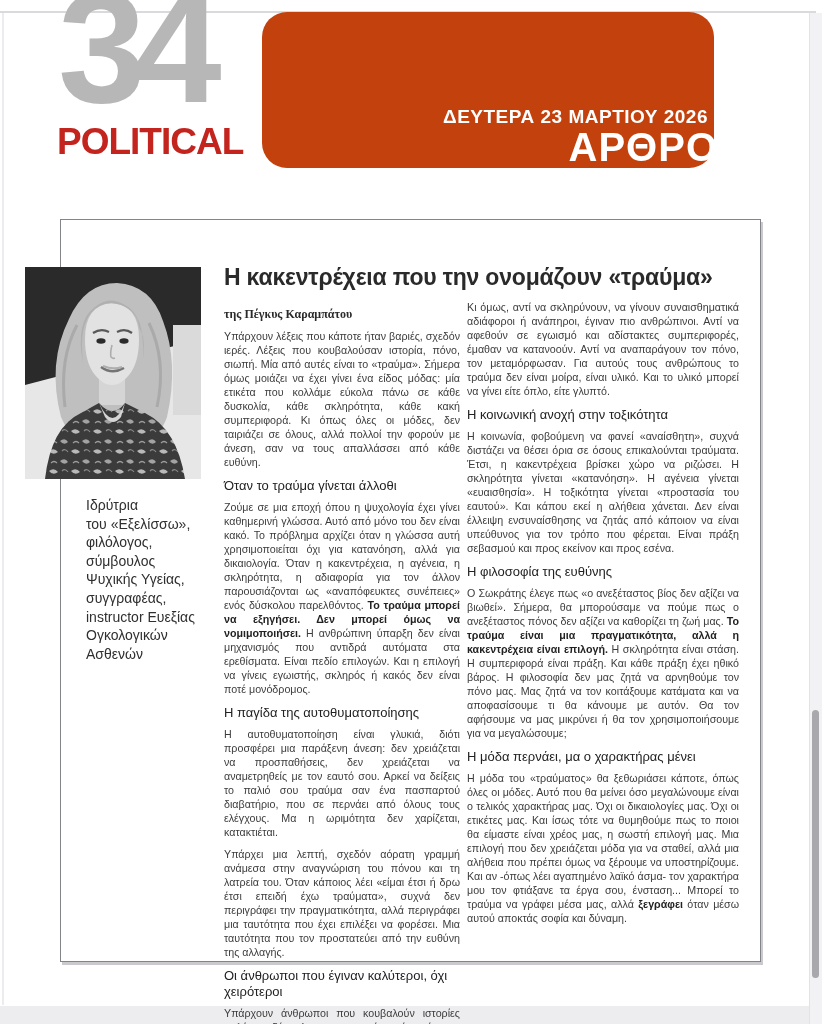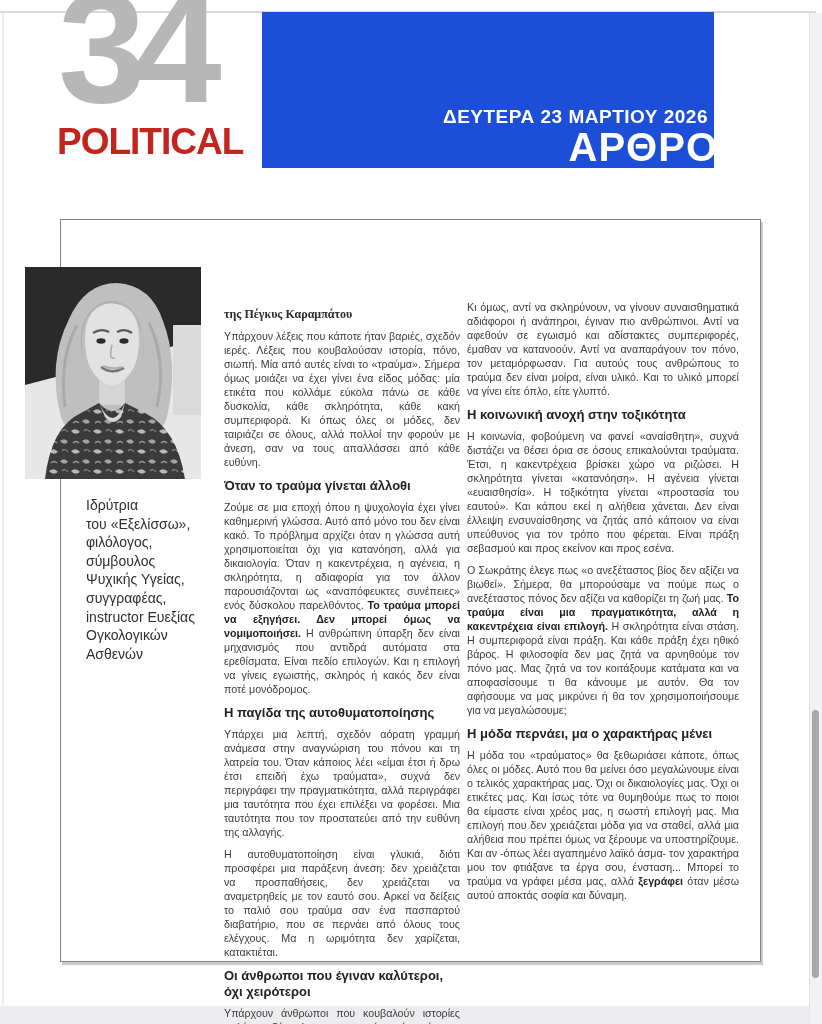--- a/index.html
+++ b/index.html
@@ -65,37 +65,37 @@
     position:absolute;left:224px;top:264px;width:510px;margin:0;
     font-size:23px;font-weight:700;color:#2a2a2a;letter-spacing:-.2px;line-height:1.15;
   }
 
   .col{position:absolute;font-size:10.7px;line-height:14px;color:#3c3c3c;}
   .col-left{left:224px;top:307px;width:236px;}
   .col-right{left:467px;top:300px;width:272px;}
   .byline{font-size:12px;font-weight:700;color:#2a2a2a;margin:0 0 13px 0;font-family:Liberation Serif, serif;}
   .col p{margin:0 0 8px 0;text-align:justify;}
   .col h4{
-    margin:9px 0 6px 0;font-size:13px;line-height:16px;font-weight:700;color:#222222;
+    margin:9px 0 6px 0;font-size:13px;line-height:16px;font-weight:400;color:#222222;
     text-align:left;
   }
   .col .b{font-weight:700;color:#222222;}
 </style>
 </head>
 <body>
 
 <div class="screen">
 
   <div class="top-edge-line"></div>
   <div class="left-edge-line"></div>
   <div class="bottom-strip"></div>
 
   <div class="logo-number">34</div>
   <div class="logo-text">POLITICAL</div>
-  <div class="banner" style="background:#1d4ed8;">
+  <div class="banner" style="background:#c2410c;border-radius:25px;">
     <div class="banner-date">ΔΕΥΤΕΡΑ 23 ΜΑΡΤΙΟΥ 2026</div>
     <div class="banner-title">ΑΡΘΡΟ</div>
   </div>
 
   <div class="article-box"></div>
 
   <svg class="author-photo" viewBox="0 0 176 212" xmlns="http://www.w3.org/2000/svg">
     <defs>
       <pattern id="blouse" width="22" height="20" patternUnits="userSpaceOnUse">
         <rect width="22" height="20" fill="#3b3b3b"></rect>
@@ -141,37 +141,39 @@
   <div class="photo-caption">Ιδρύτρια
 του «Εξελίσσω»,
 φιλόλογος,
 σύμβουλος
 Ψυχικής Υγείας,
 συγγραφέας,
 instructor Ευεξίας
 Ογκολογικών
 Ασθενών</div>
 
+  <h1 class="article-title">Η κακεντρέχεια που την ονομάζουν «τραύμα»</h1>
 
   <div class="col col-left">
     <p class="byline">της Πέγκυς Καραμπάτου</p>
     <p>Υπάρχουν λέξεις που κάποτε ήταν βαριές, σχεδόν ιερές. Λέξεις που κουβαλούσαν ιστορία, πόνο, σιωπή. Μία από αυτές είναι το «τραύμα». Σήμερα όμως μοιάζει να έχει γίνει ένα είδος μόδας: μία ετικέτα που κολλάμε εύκολα πάνω σε κάθε δυσκολία, κάθε σκληρότητα, κάθε κακή συμπεριφορά. Κι όπως όλες οι μόδες, δεν ταιριάζει σε όλους, αλλά πολλοί την φορούν με άνεση, σαν να τους απαλλάσσει από κάθε ευθύνη.</p>
     <h4>Όταν το τραύμα γίνεται άλλοθι</h4>
     <p><span>Ζούμε σε μια εποχή όπου η ψυχολογία έχει γίνει καθημερινή γλώσσα. Αυτό από μόνο του δεν είναι κακό. Το πρόβλημα αρχίζει όταν η γλώσσα αυτή χρησιμοποιείται όχι για κατανόηση, αλλά για δικαιολογία. Όταν η κακεντρέχεια, η αγένεια, η σκληρότητα, η αδιαφορία για τον άλλον παρουσιάζονται ως «αναπόφευκτες συνέπειες» ενός δύσκολου παρελθόντος. </span><span class="b">Το τραύμα μπορεί να εξηγήσει. Δεν μπορεί όμως να νομιμοποιήσει.</span><span> Η ανθρώπινη ύπαρξη δεν είναι μηχανισμός που αντιδρά αυτόματα στα ερεθίσματα. Είναι πεδίο επιλογών. Και η επιλογή να γίνεις εγωιστής, σκληρός ή κακός δεν είναι ποτέ μονόδρομος.</span></p>
     <h4>Η παγίδα της αυτοθυματοποίησης</h4>
+    <p>Η αυτοθυματοποίηση είναι γλυκιά, διότι προσφέρει μια παράξενη άνεση: δεν χρειάζεται να προσπαθήσεις, δεν χρειάζεται να αναμετρηθείς με τον εαυτό σου. Αρκεί να δείξεις το παλιό σου τραύμα σαν ένα πασπαρτού διαβατήριο, που σε περνάει από όλους τους ελέγχους. Μα η ωριμότητα δεν χαρίζεται, κατακτιέται.</p>
     <p>Υπάρχει μια λεπτή, σχεδόν αόρατη γραμμή ανάμεσα στην αναγνώριση του πόνου και τη λατρεία του. Όταν κάποιος λέει «είμαι έτσι ή δρω έτσι επειδή έχω τραύματα», συχνά δεν περιγράφει την πραγματικότητα, αλλά περιγράφει μια ταυτότητα που έχει επιλέξει να φορέσει. Μια ταυτότητα που τον προστατεύει από την ευθύνη της αλλαγής.</p>
-    <p>Η αυτοθυματοποίηση είναι γλυκιά, διότι προσφέρει μια παράξενη άνεση: δεν χρειάζεται να προσπαθήσεις, δεν χρειάζεται να αναμετρηθείς με τον εαυτό σου. Αρκεί να δείξεις το παλιό σου τραύμα σαν ένα πασπαρτού διαβατήριο, που σε περνάει από όλους τους ελέγχους. Μα η ωριμότητα δεν χαρίζεται, κατακτιέται.</p>
     <h4>Οι άνθρωποι που έγιναν καλύτεροι, όχι χειρότεροι</h4>
     <p>Υπάρχουν άνθρωποι που κουβαλούν ιστορίες πολύ πιο δύσκολες και σκοτεινές από αυτές που φανταζόμαστε.</p>
   </div>
 
   <div class="col col-right">
     <p>Κι όμως, αντί να σκληρύνουν, να γίνουν συναισθηματικά αδιάφοροι ή ανάπηροι, έγιναν πιο ανθρώπινοι. Αντί να αφεθούν σε εγωισμό και αδίστακτες συμπεριφορές, έμαθαν να κατανοούν. Αντί να αναπαράγουν τον πόνο, τον μεταμόρφωσαν. Για αυτούς τους ανθρώπους το τραύμα δεν είναι μοίρα, είναι υλικό. Και το υλικό μπορεί να γίνει είτε όπλο, είτε γλυπτό.</p>
     <h4>Η κοινωνική ανοχή στην τοξικότητα</h4>
     <p>Η κοινωνία, φοβούμενη να φανεί «αναίσθητη», συχνά διστάζει να θέσει όρια σε όσους επικαλούνται τραύματα. Έτσι, η κακεντρέχεια βρίσκει χώρο να ριζώσει. Η σκληρότητα γίνεται «κατανόηση». Η αγένεια γίνεται «ευαισθησία». Η τοξικότητα γίνεται «προστασία του εαυτού». Και κάπου εκεί η αλήθεια χάνεται. Δεν είναι έλλειψη ενσυναίσθησης να ζητάς από κάποιον να είναι υπεύθυνος για τον τρόπο που φέρεται. Είναι πράξη σεβασμού και προς εκείνον και προς εσένα.</p>
+    <h4>Η φιλοσοφία της ευθύνης</h4>
     <p><span>Ο Σωκράτης έλεγε πως «ο ανεξέταστος βίος δεν αξίζει να βιωθεί». Σήμερα, θα μπορούσαμε να πούμε πως ο ανεξέταστος πόνος δεν αξίζει να καθορίζει τη ζωή μας. </span><span class="b">Το τραύμα είναι μια πραγματικότητα, αλλά η κακεντρέχεια είναι επιλογή.</span><span> Η σκληρότητα είναι στάση. Η συμπεριφορά είναι πράξη. Και κάθε πράξη έχει ηθικό βάρος. Η φιλοσοφία δεν μας ζητά να αρνηθούμε τον πόνο μας. Μας ζητά να τον κοιτάξουμε κατάματα και να αποφασίσουμε τι θα κάνουμε με αυτόν. Θα τον αφήσουμε να μας μικρύνει ή θα τον χρησιμοποιήσουμε για να μεγαλώσουμε;</span></p>
     <h4>Η μόδα περνάει, μα ο χαρακτήρας μένει</h4>
     <p><span>Η μόδα του «τραύματος» θα ξεθωριάσει κάποτε, όπως όλες οι μόδες. Αυτό που θα μείνει όσο μεγαλώνουμε είναι ο τελικός χαρακτήρας μας. Όχι οι δικαιολογίες μας. Όχι οι ετικέτες μας. Και ίσως τότε να θυμηθούμε πως το ποιοι θα είμαστε είναι χρέος μας, η σωστή επιλογή μας. Μια επιλογή που δεν χρειάζεται μόδα για να σταθεί, αλλά μια αλήθεια που πρέπει όμως να ξέρουμε να υποστηρίζουμε. Και αν -όπως λέει αγαπημένο λαϊκό άσμα- τον χαρακτήρα μου τον φτιάξανε τα έργα σου, ένσταση... Μπορεί το τραύμα να γράφει μέσα μας, αλλά </span><span class="b">ξεγράφει</span><span> όταν μέσω αυτού αποκτάς σοφία και δύναμη.</span></p>
   </div>
 
   <div class="scroll-track"></div>
   <div class="scroll-thumb"></div>
 
 </div>
 

